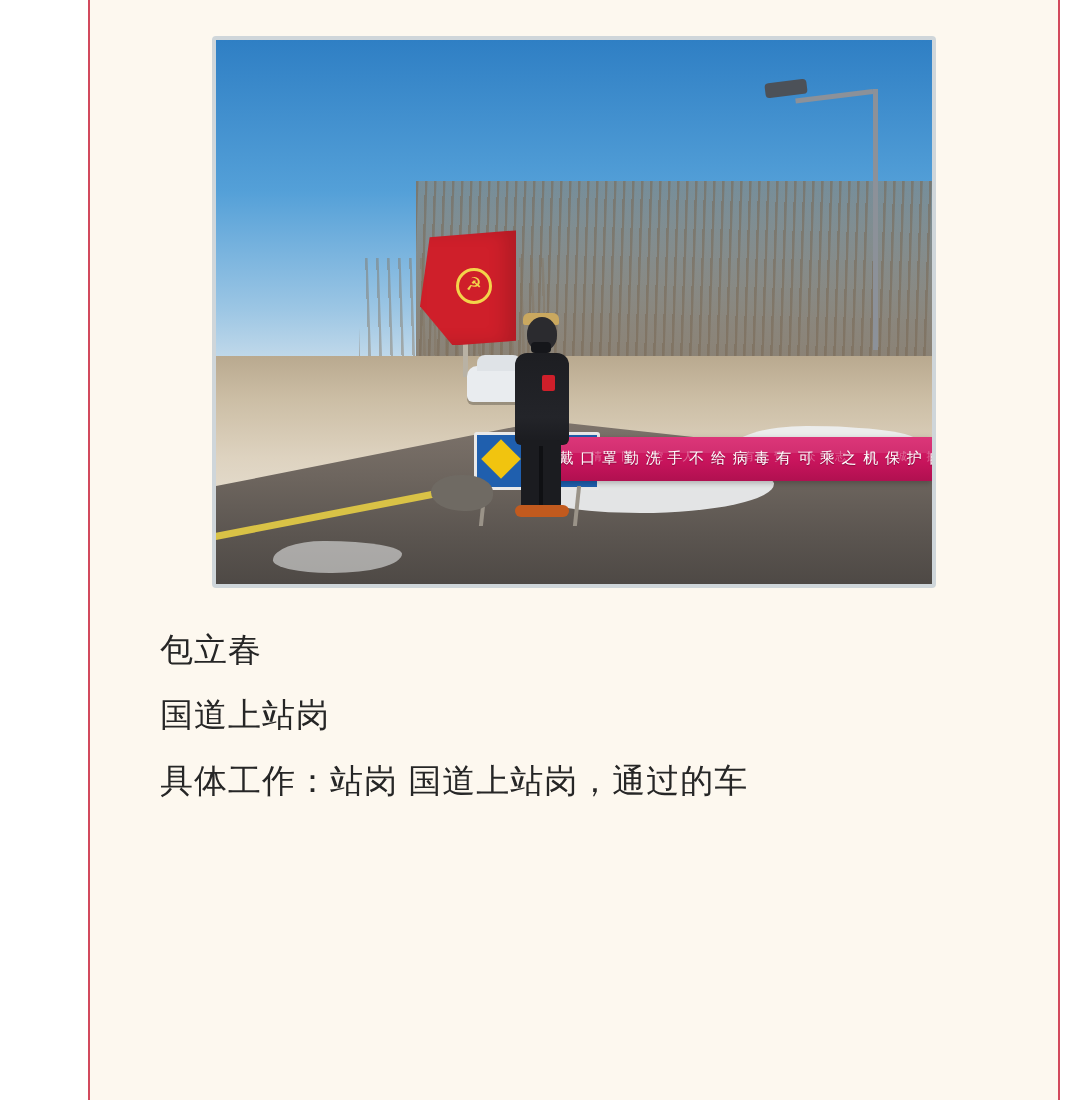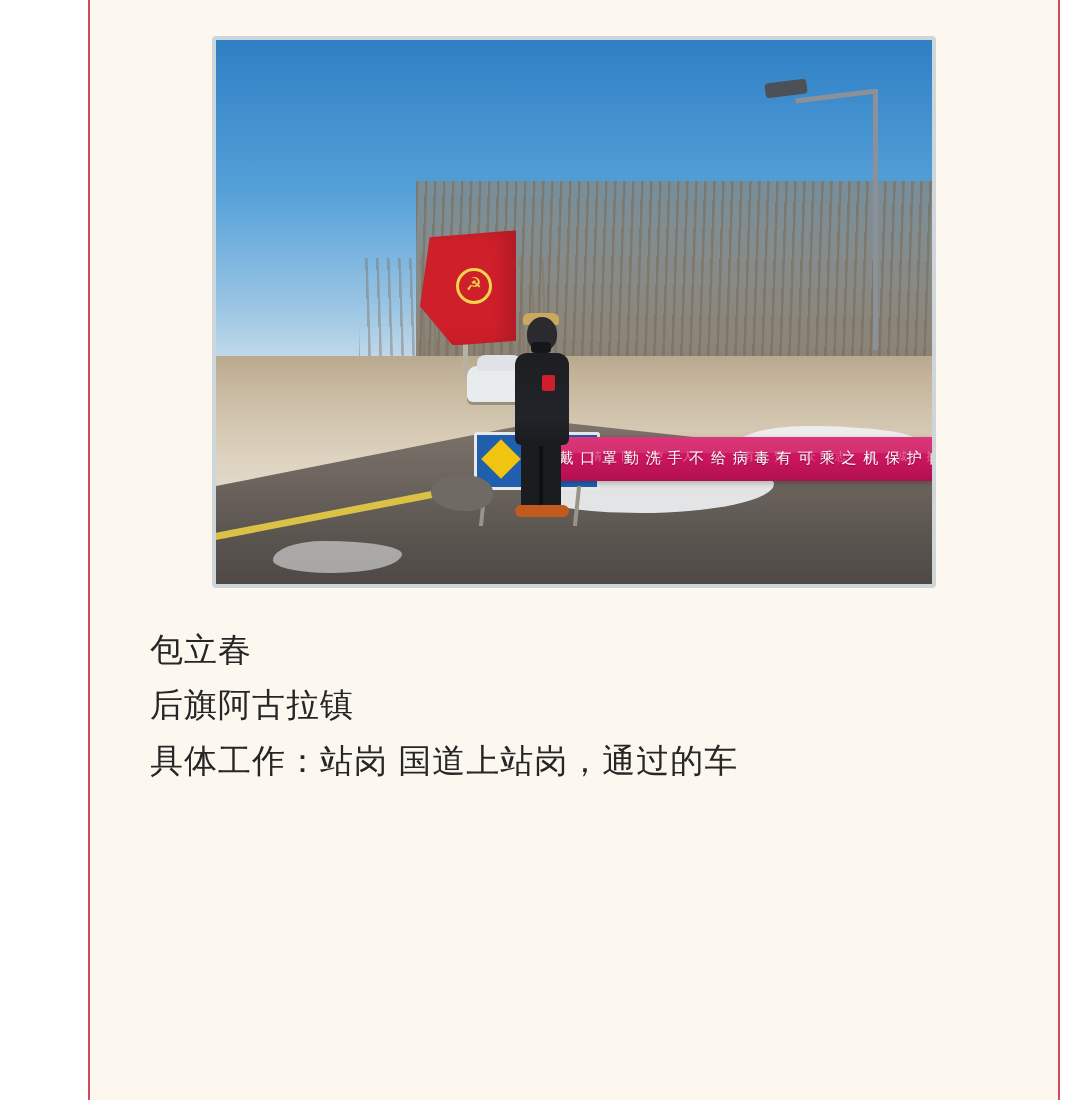--- a/index.html
+++ b/index.html
@@ -227,21 +227,21 @@
   
   .text-block {
     margin: 34px 0 0 0;
     padding: 0 4px 0 8px;
     color: #262626;
     font-size: 33px;
     line-height: 1.68;
     letter-spacing: 1px;
     font-family: "Liberation Sans", "DejaVu Sans", sans-serif;
   }
-  .text-block p { margin: 0; }
+  .text-block p { margin: 10px; }
 </style>
 </head>
 <body>
 
 <div class="page">
 
   <div class="rule rule-left"></div>
   <div class="rule rule-right"></div>
 
   <div class="content">
@@ -287,18 +287,18 @@
         <div class="person-mask"></div>
         <div class="person-body"></div>
         <div class="person-badge"></div>
         <div class="person-legs"></div>
         <div class="person-shoes"></div>
       </div>
     </div>
 
     <div class="text-block">
       <p>包立春</p>
-      <p>后旗阿古拉镇</p>
+      <p>国道上站岗</p>
       <p>具体工作：站岗 国道上站岗，通过的车</p>
     </div>
 
   </div>
 </div>
 
 </body></html>

